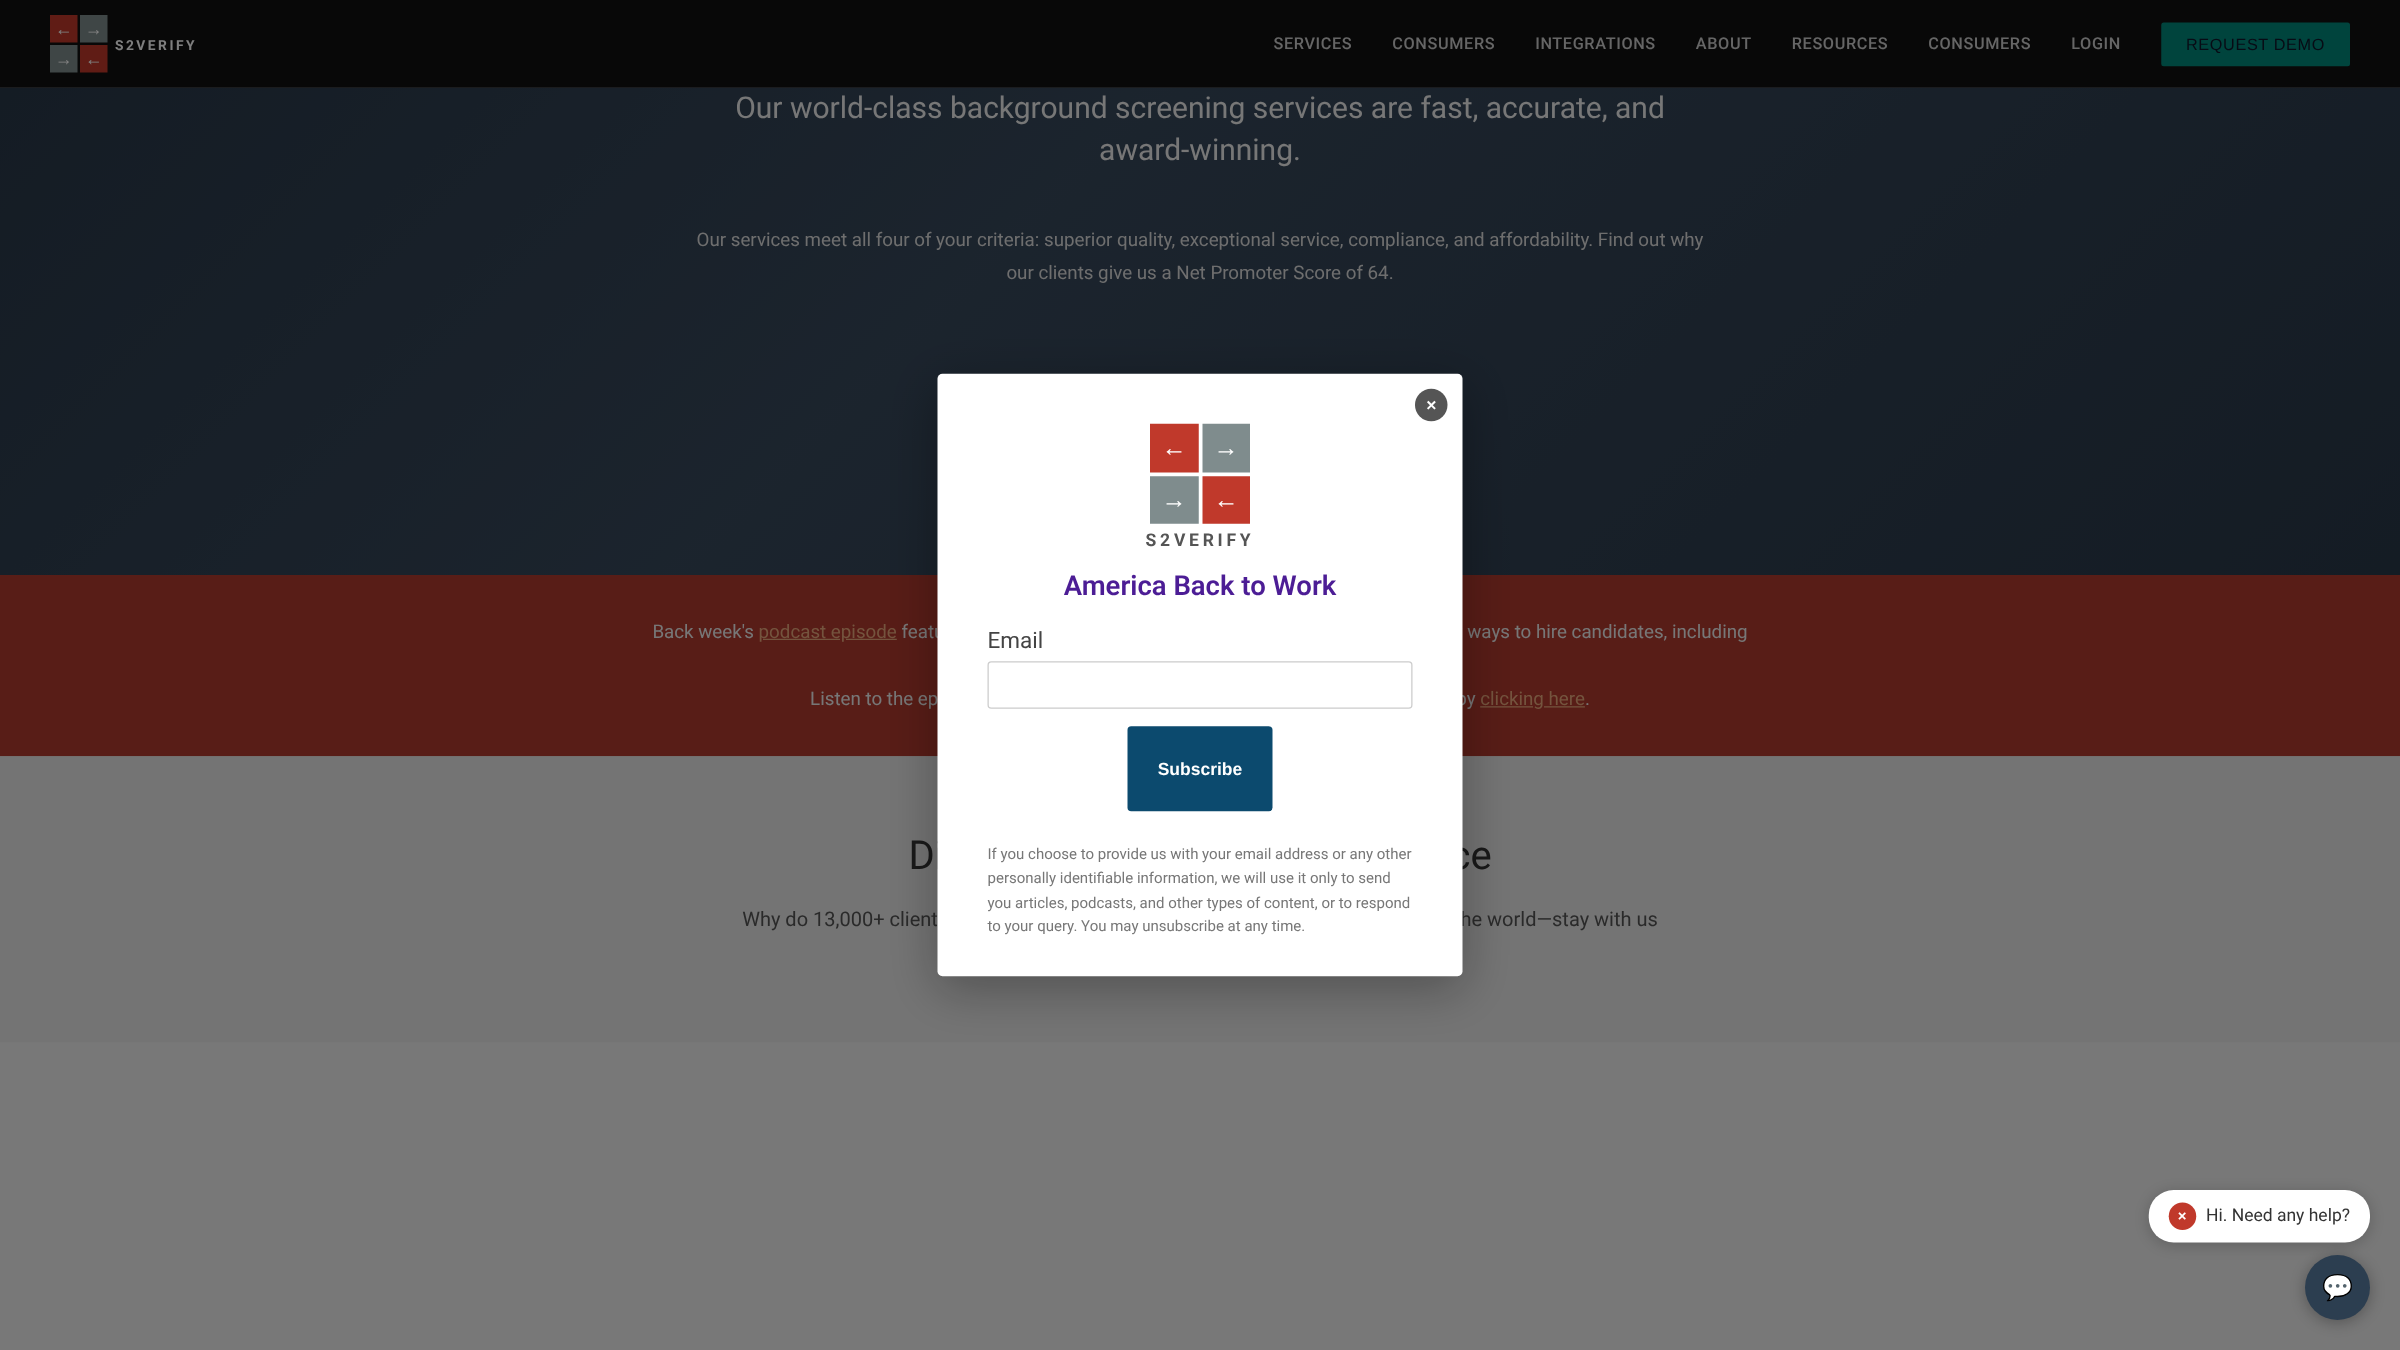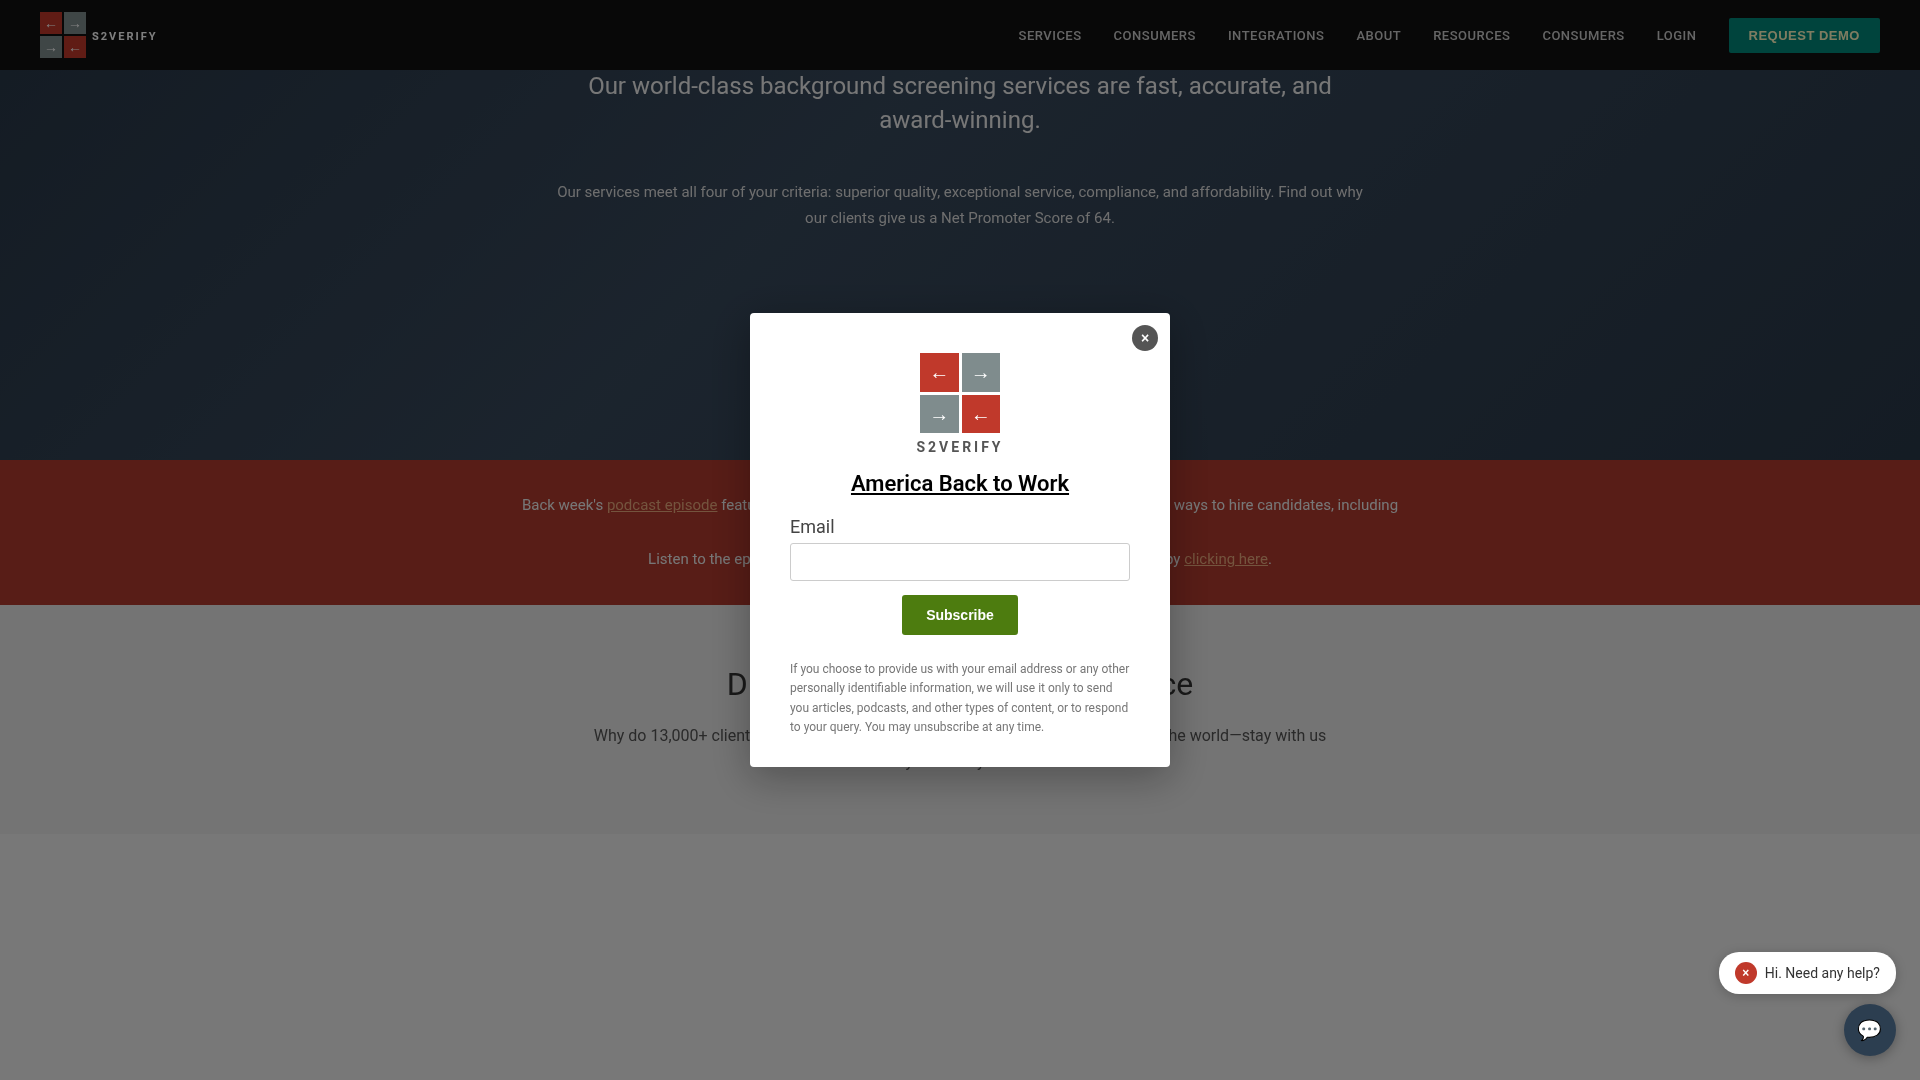--- a/index.html
+++ b/index.html
@@ -24,22 +24,22 @@
     .logo-text {
       color: white; font-size: 11px; letter-spacing: 2px; font-weight: bold;
       margin-left: 6px; margin-top: 2px;
     }
     .navbar-links { display: flex; align-items: center; gap: 32px; }
     .nav-link {
       color: #ccc; text-decoration: none; font-size: 13px; font-weight: 500;
       letter-spacing: 0.5px; cursor: pointer;
     }
     .btn-request-demo {
-      background: #00897b; color: #fef9c3; border: none; padding: 10px 20px;
-      font-size: 13px; font-weight: 700; cursor: pointer; border-radius: 2px;
+      background: #00897b; color: #0f172a; border: none; padding: 10px 20px;
+      font-size: 13px; font-weight: 400; cursor: pointer; border-radius: 2px;
       letter-spacing: 0.5px;
     }
 
     
     .hero {
       margin-top: 70px;
       height: 390px;
       background: linear-gradient(rgba(0,0,0,0.55), rgba(0,0,0,0.55)),
                   #334;
       position: relative;
@@ -112,33 +112,33 @@
       width: 80px; height: 80px; gap: 3px; margin: 0 auto 6px;
     }
     .modal-logo-cell { display: flex; align-items: center; justify-content: center; }
     .modal-logo-cell.red { background: #c0392b; }
     .modal-logo-cell.gray { background: #7f8c8d; }
     .modal-logo-arrow { color: white; font-size: 20px; font-weight: bold; }
     .modal-logo-text {
       font-size: 14px; letter-spacing: 3px; color: #555; font-weight: bold;
     }
     .modal-title {
-      font-size: 22px; font-weight: 600; color: #000000; margin-bottom: 20px; text-decoration: underline;
+      font-size: 22px; font-weight: 600; color: #4c1d95; margin-bottom: 20px;
     }
     .modal-label {
       text-align: left; font-size: 18px; color: #444; margin-bottom: 6px; display: block;
     }
     .modal-input {
       width: 100%; border: 1px solid #ccc; border-radius: 3px;
       padding: 10px 12px; font-size: 14px; margin-bottom: 14px;
       outline: none;
     }
     .btn-subscribe {
-      background: #4d7c0f; color: white; border: none;
-      padding: 12px 24px; font-size: 14px; font-weight: 600;
+      background: #0c4a6e; color: white; border: none;
+      padding: 26px 24px; font-size: 14px; font-weight: 600;
       border-radius: 3px; cursor: pointer; margin-bottom: 25px;
     }
     .modal-disclaimer {
       font-size: 12px; color: #777; line-height: 1.6; text-align: left;
     }
 
     
     .chat-widget {
       position: fixed; bottom: 24px; right: 24px; z-index: 3000;
       display: flex; flex-direction: column; align-items: flex-end; gap: 10px;

